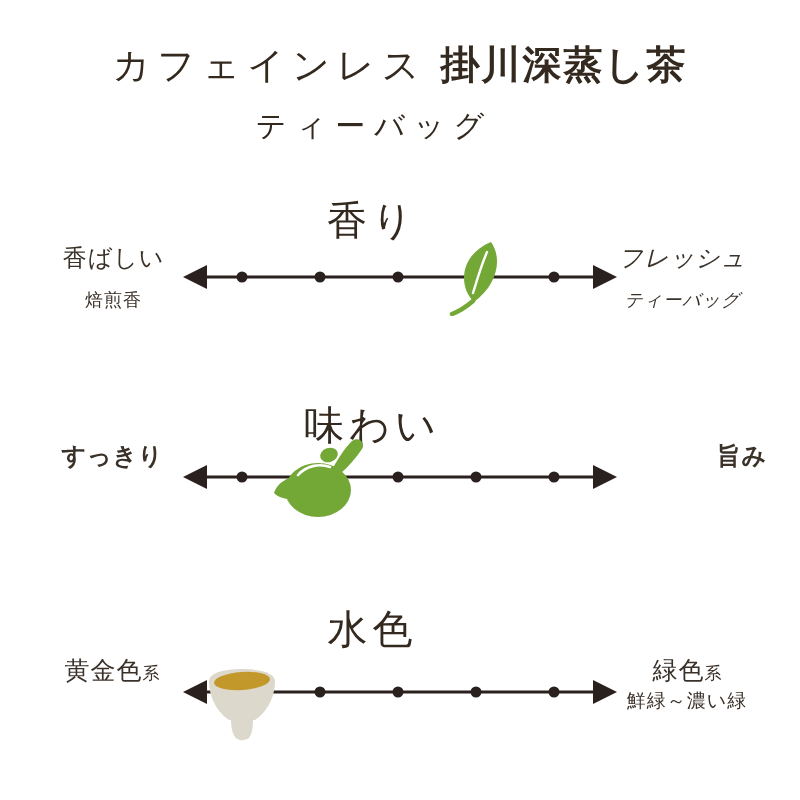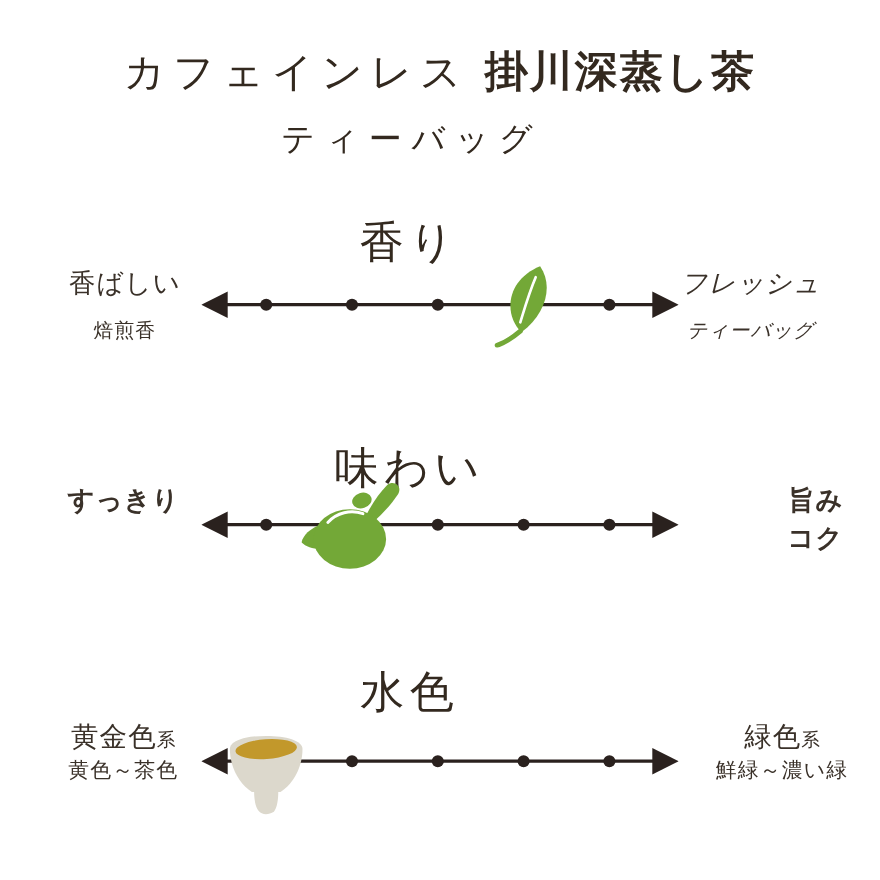--- a/index.html
+++ b/index.html
@@ -47,21 +47,21 @@
   .endlabel .line2{font-size:18px;margin-top:21px;letter-spacing:1px;}
   .endlabel .line2.big{font-size:24px;margin-top:10px;}
   .endlabel.size3 .line1{font-size:25px;}
   .endlabel.size3 .line2{font-size:19px;margin-top:8px;}
 
   .lbl-aroma-left {top:246px;left:46px;width:135px;}
   .lbl-aroma-right{top:246px;left:615px;width:135px;font-style:italic;}
   .lbl-taste-left {top:444px;left:45px;width:135px;font-weight:bold;}
   .lbl-taste-right{top:444px;left:657px;width:110px;text-align:right;font-weight:bold;}
   .lbl-color-left {top:658px;left:37px;width:150px;}
-  .lbl-color-right{top:658px;left:636px;width:150px;}
+  .lbl-color-right{top:658px;left:612px;width:150px;}
 
   
   .marker{position:absolute;}
   .marker svg{display:block;}
   .mk-leaf{top:240px;width:60px;height:76px;}
   .mk-pot{top:436px;width:92px;height:84px;}
   .mk-cup{top:666px;width:74px;height:76px;}
   .leaf-body{fill:var(--leaf-green);}
   .leaf-stem{stroke:var(--leaf-green);stroke-width:4.5;fill:none;stroke-linecap:round;}
   .leaf-vein{stroke:#ffffff;stroke-width:2.4;fill:none;stroke-linecap:round;}
@@ -127,38 +127,36 @@
       <circle class="axis-dot" cx="59" cy="15" r="5.5"></circle>
       <circle class="axis-dot" cx="137" cy="15" r="5.5"></circle>
       <circle class="axis-dot" cx="215" cy="15" r="5.5"></circle>
       <circle class="axis-dot" cx="293" cy="15" r="5.5"></circle>
       <circle class="axis-dot" cx="371" cy="15" r="5.5"></circle>
     </svg>
   </div>
 
   <div class="endlabel lbl-taste-right">
     <div class="line1">旨み</div>
-    <div class="line2 big">コク</div>
   </div>
 
   <div class="marker mk-pot" style="left: 274px;">
     <svg viewBox="0 0 92 84">
       <path class="pot" d="M58 34 C64 22 71 12 78 5 C84 0 92 6 88 13 C82 22 74 31 66 38 Z"></path>
       <ellipse class="pot" cx="55" cy="19" rx="9" ry="7" transform="rotate(-18 55 19)"></ellipse>
       <path class="pot" d="M15 42 C8 45 2 50 0 57 C4 61 10 63 17 63 Z"></path>
       <ellipse class="pot" cx="44" cy="54" rx="33" ry="27"></ellipse>
       <path class="pot-accent" d="M24 39 C32 30 45 27 56 31"></path>
     </svg>
   </div>
 
   <div class="scale-heading h-color">水色</div>
 
   <div class="endlabel size3 lbl-color-left">
     <div class="line1"><span>黄金色</span><span class="suffix">系</span></div>
-    <div class="line2">黄色～茶色</div>
   </div>
 
   <div class="axis ax-color">
     <svg viewBox="0 0 434 30">
       <line class="axis-line" x1="14" y1="15" x2="420" y2="15"></line>
       <polygon class="axis-head" points="0,15 24,3 24,27"></polygon>
       <polygon class="axis-head" points="434,15 410,3 410,27"></polygon>
       <circle class="axis-dot" cx="59" cy="15" r="5.5"></circle>
       <circle class="axis-dot" cx="137" cy="15" r="5.5"></circle>
       <circle class="axis-dot" cx="215" cy="15" r="5.5"></circle>

